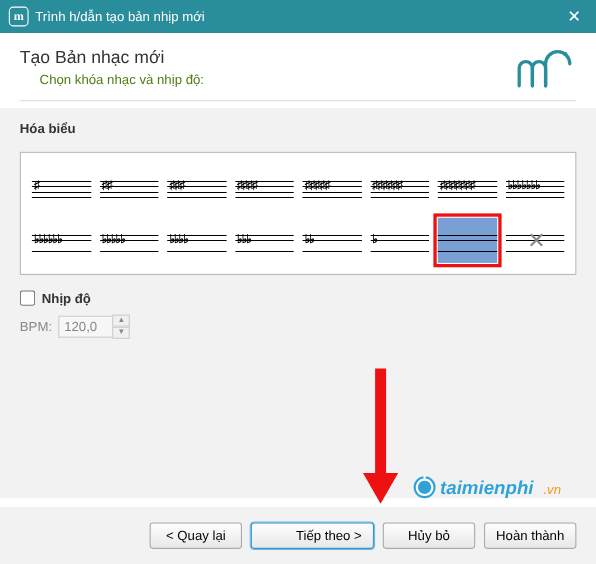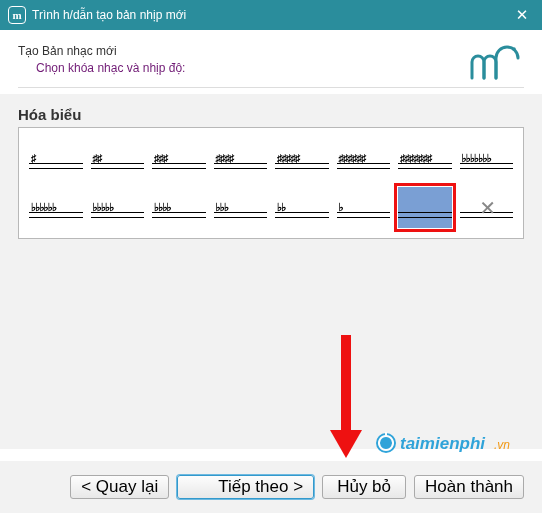--- a/index.html
+++ b/index.html
@@ -44,22 +44,22 @@
       justify-content: center;
       font-size: 15px;
       cursor: pointer;
       margin-right: -8px;
     }
     .header-area {
       padding: 14px 18px 6px 18px;
       background: #fff;
       position: relative;
     }
-    .header-area .h1 { font-size: 12px; margin-bottom: 3px; }
-    .header-area .h2 { font-size: 12px; margin-left: 18px; color: #701a75; }
+    .header-area .h1 { font-size: 16px; margin-bottom: 3px; }
+    .header-area .h2 { font-size: 12px; margin-left: 18px; color: #4d7c0f; }
     .logo-big {
       position: absolute;
       right: 20px;
       top: 14px;
     }
     .logo-big svg { width: 56px; height: 42px; }
     .divider {
       height: 1px;
       background: #ddd;
       margin: 12px 0 0 0;
@@ -67,22 +67,22 @@
     .content {
       padding: 12px 18px 0 18px;
       background: #f2f2f2;
       height: calc(100% - 30px - 76px - 52px);
     }
     .group {
       margin-bottom: 14px;
     }
     .group-label {
       font-weight: bold;
-      font-size: 15px;
-      margin-bottom: 4px;
+      font-size: 12px;
+      margin-bottom: 14px;
     }
     .keysig-panel {
       border: 1px solid #b8b8b8;
       background: #fff;
       padding: 8px;
     }
     .keysig-grid {
       display: grid;
       grid-template-columns: repeat(8, 1fr);
       gap: 4px;
@@ -185,21 +185,21 @@
       border-top: 0px solid #ddd;
       display: flex;
       align-items: center;
       justify-content: flex-end;
       padding: 0 18px;
       gap: 8px;
     }
     .footer button {
       min-width: 84px;
       height: 24px;
-      font-size: 17px;
+      font-size: 12px;
       border: 1px solid #aaa;
       background: linear-gradient(#fdfdfd, #e8e8e8);
       border-radius: 3px;
       cursor: pointer;
       padding: 0 10px;
     }
     .footer button.primary {
       border-color: #3399cc;
       box-shadow: 0 0 0 1px #6db9e0;
       padding-left: 40px;
@@ -328,20 +328,36 @@
           </div>
           <div class="keysig-cell">
             <div class="staff">
               <div class="sigtxt x">✕</div>
             </div>
           </div>
         </div>
     </div>
   </div>
 
+  <div class="group tempo-group">
+    <div class="chk-row">
+      <input type="checkbox" id="tempo-chk" style="">
+      <label for="tempo-chk">Nhịp độ</label>
+    </div>
+    <div class="bpm-row">
+      <span>BPM:</span>
+      <span class="spin-wrap">
+        <input type="text" id="bpm-input" disabled="" value="120,0" style="">
+        <span class="spin-btns">
+          <button disabled="">▲</button>
+          <button disabled="">▼</button>
+        </span>
+      </span>
+    </div>
+  </div>
 </div>
 
 <div class="arrow-overlay">
   <svg width="40" height="130">
     <defs>
       <marker id="ah" markerWidth="12" markerHeight="12" refX="6" refY="6" orient="auto">
         <path d="M0,0 L12,6 L0,12 Z" fill="#e11"></path>
       </marker>
     </defs>
     <line x1="20" y1="5" x2="20" y2="110" stroke="#e11" stroke-width="10"></line>

